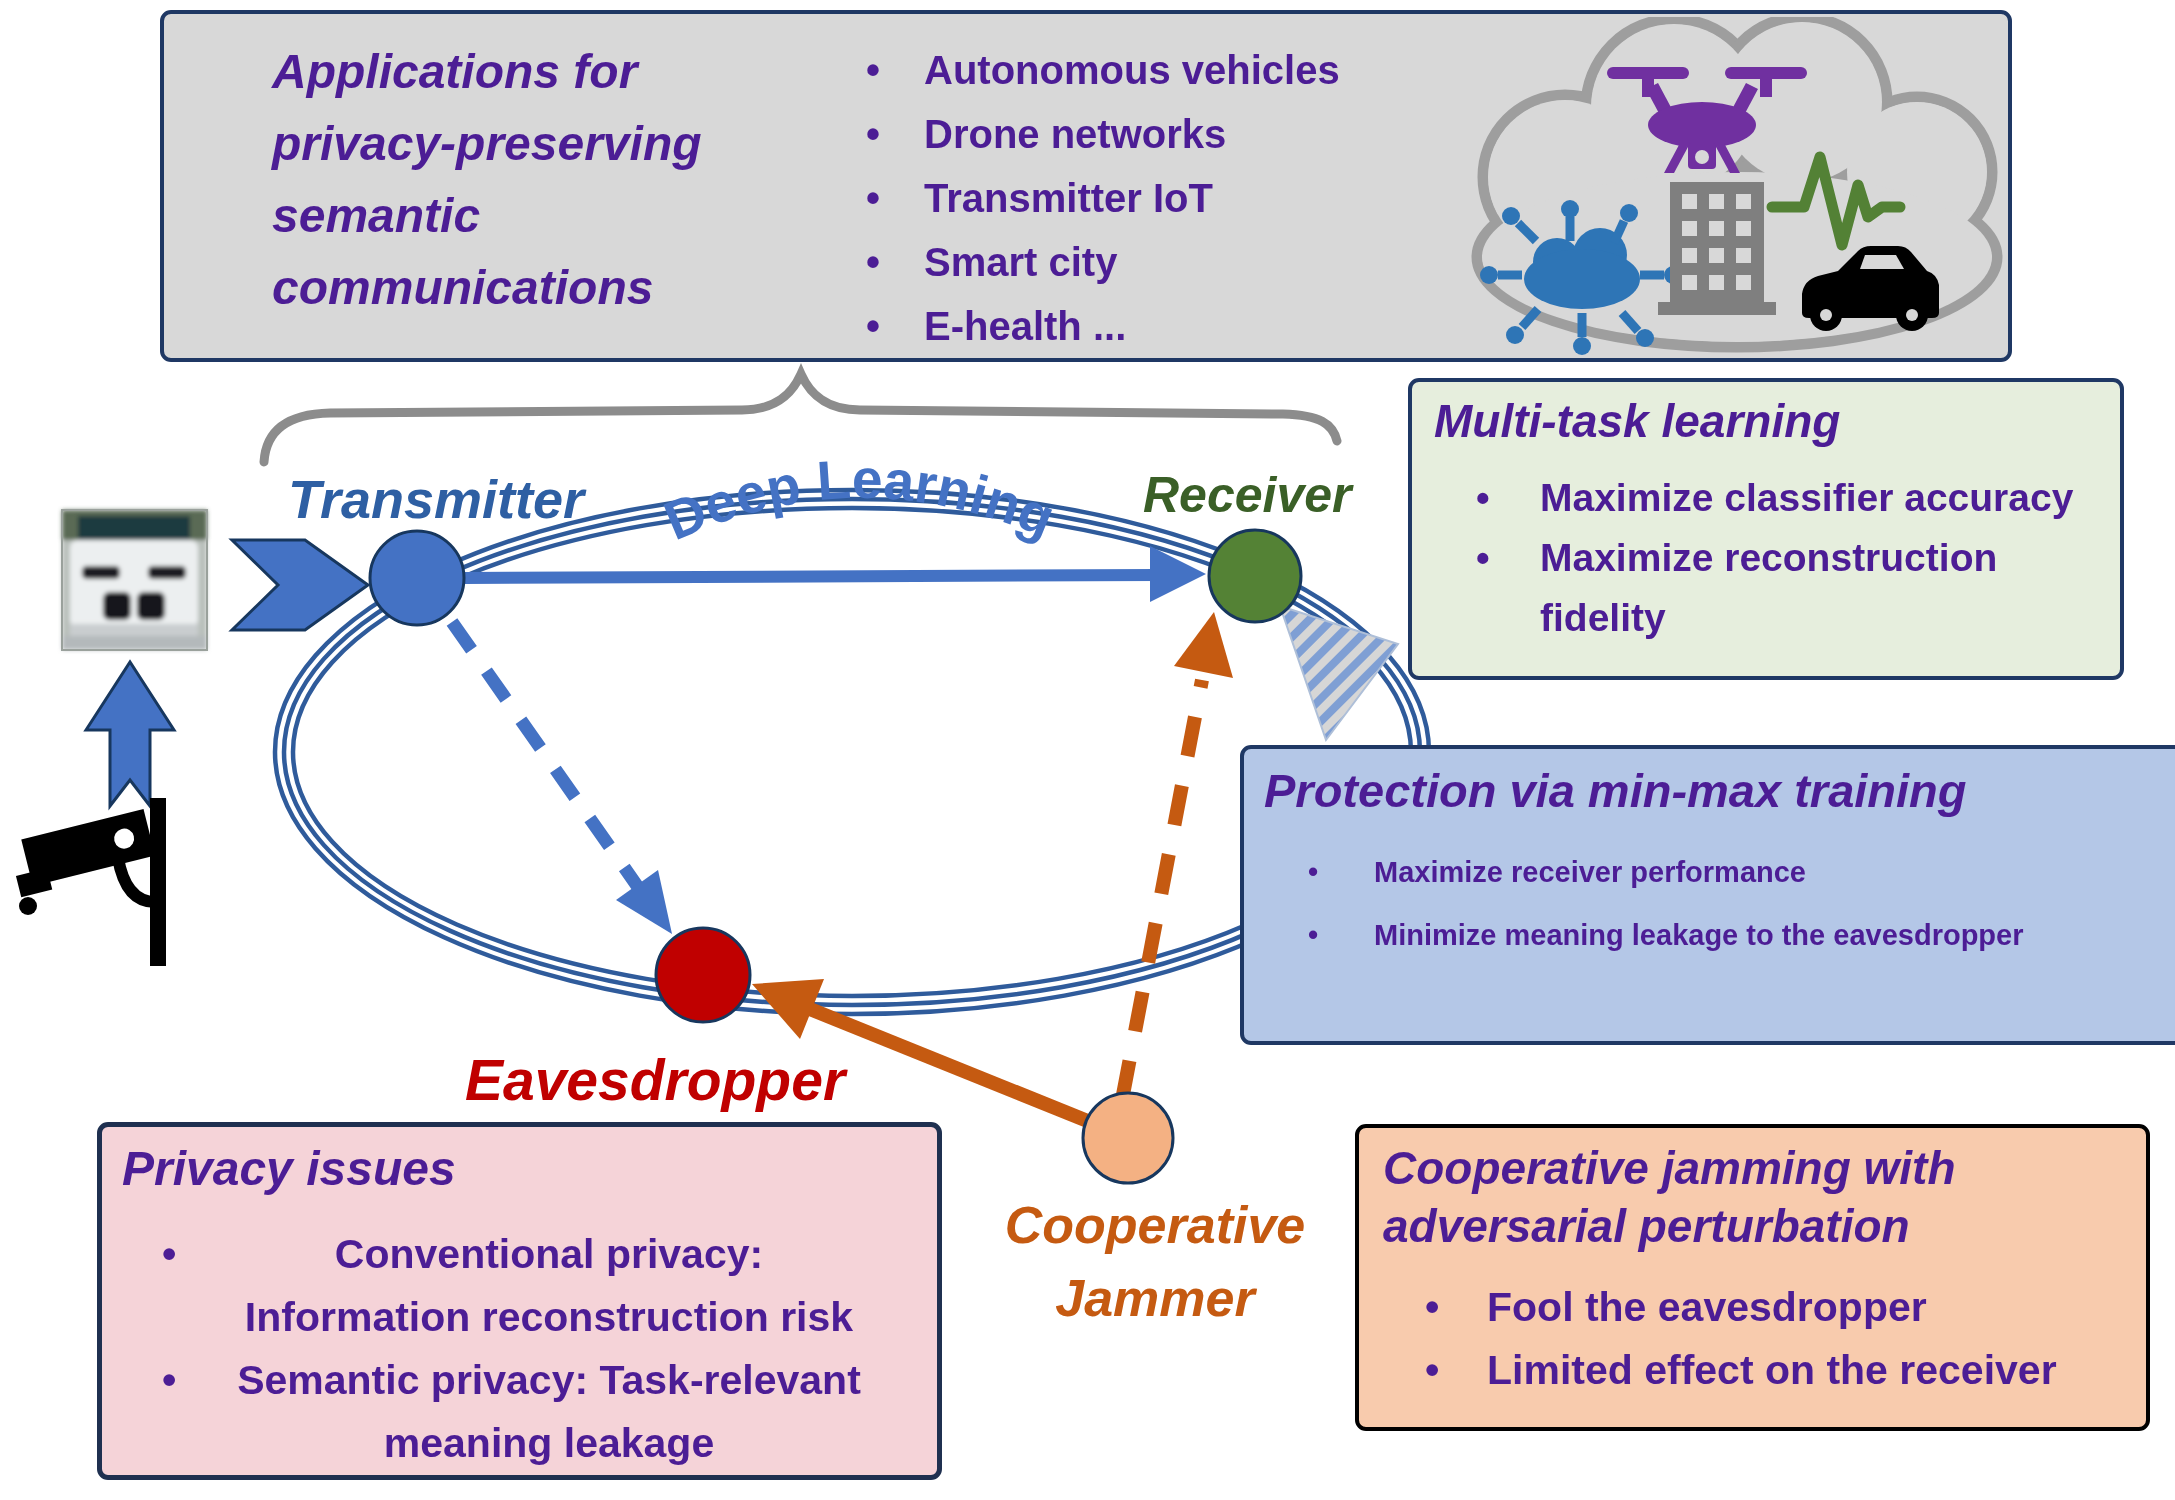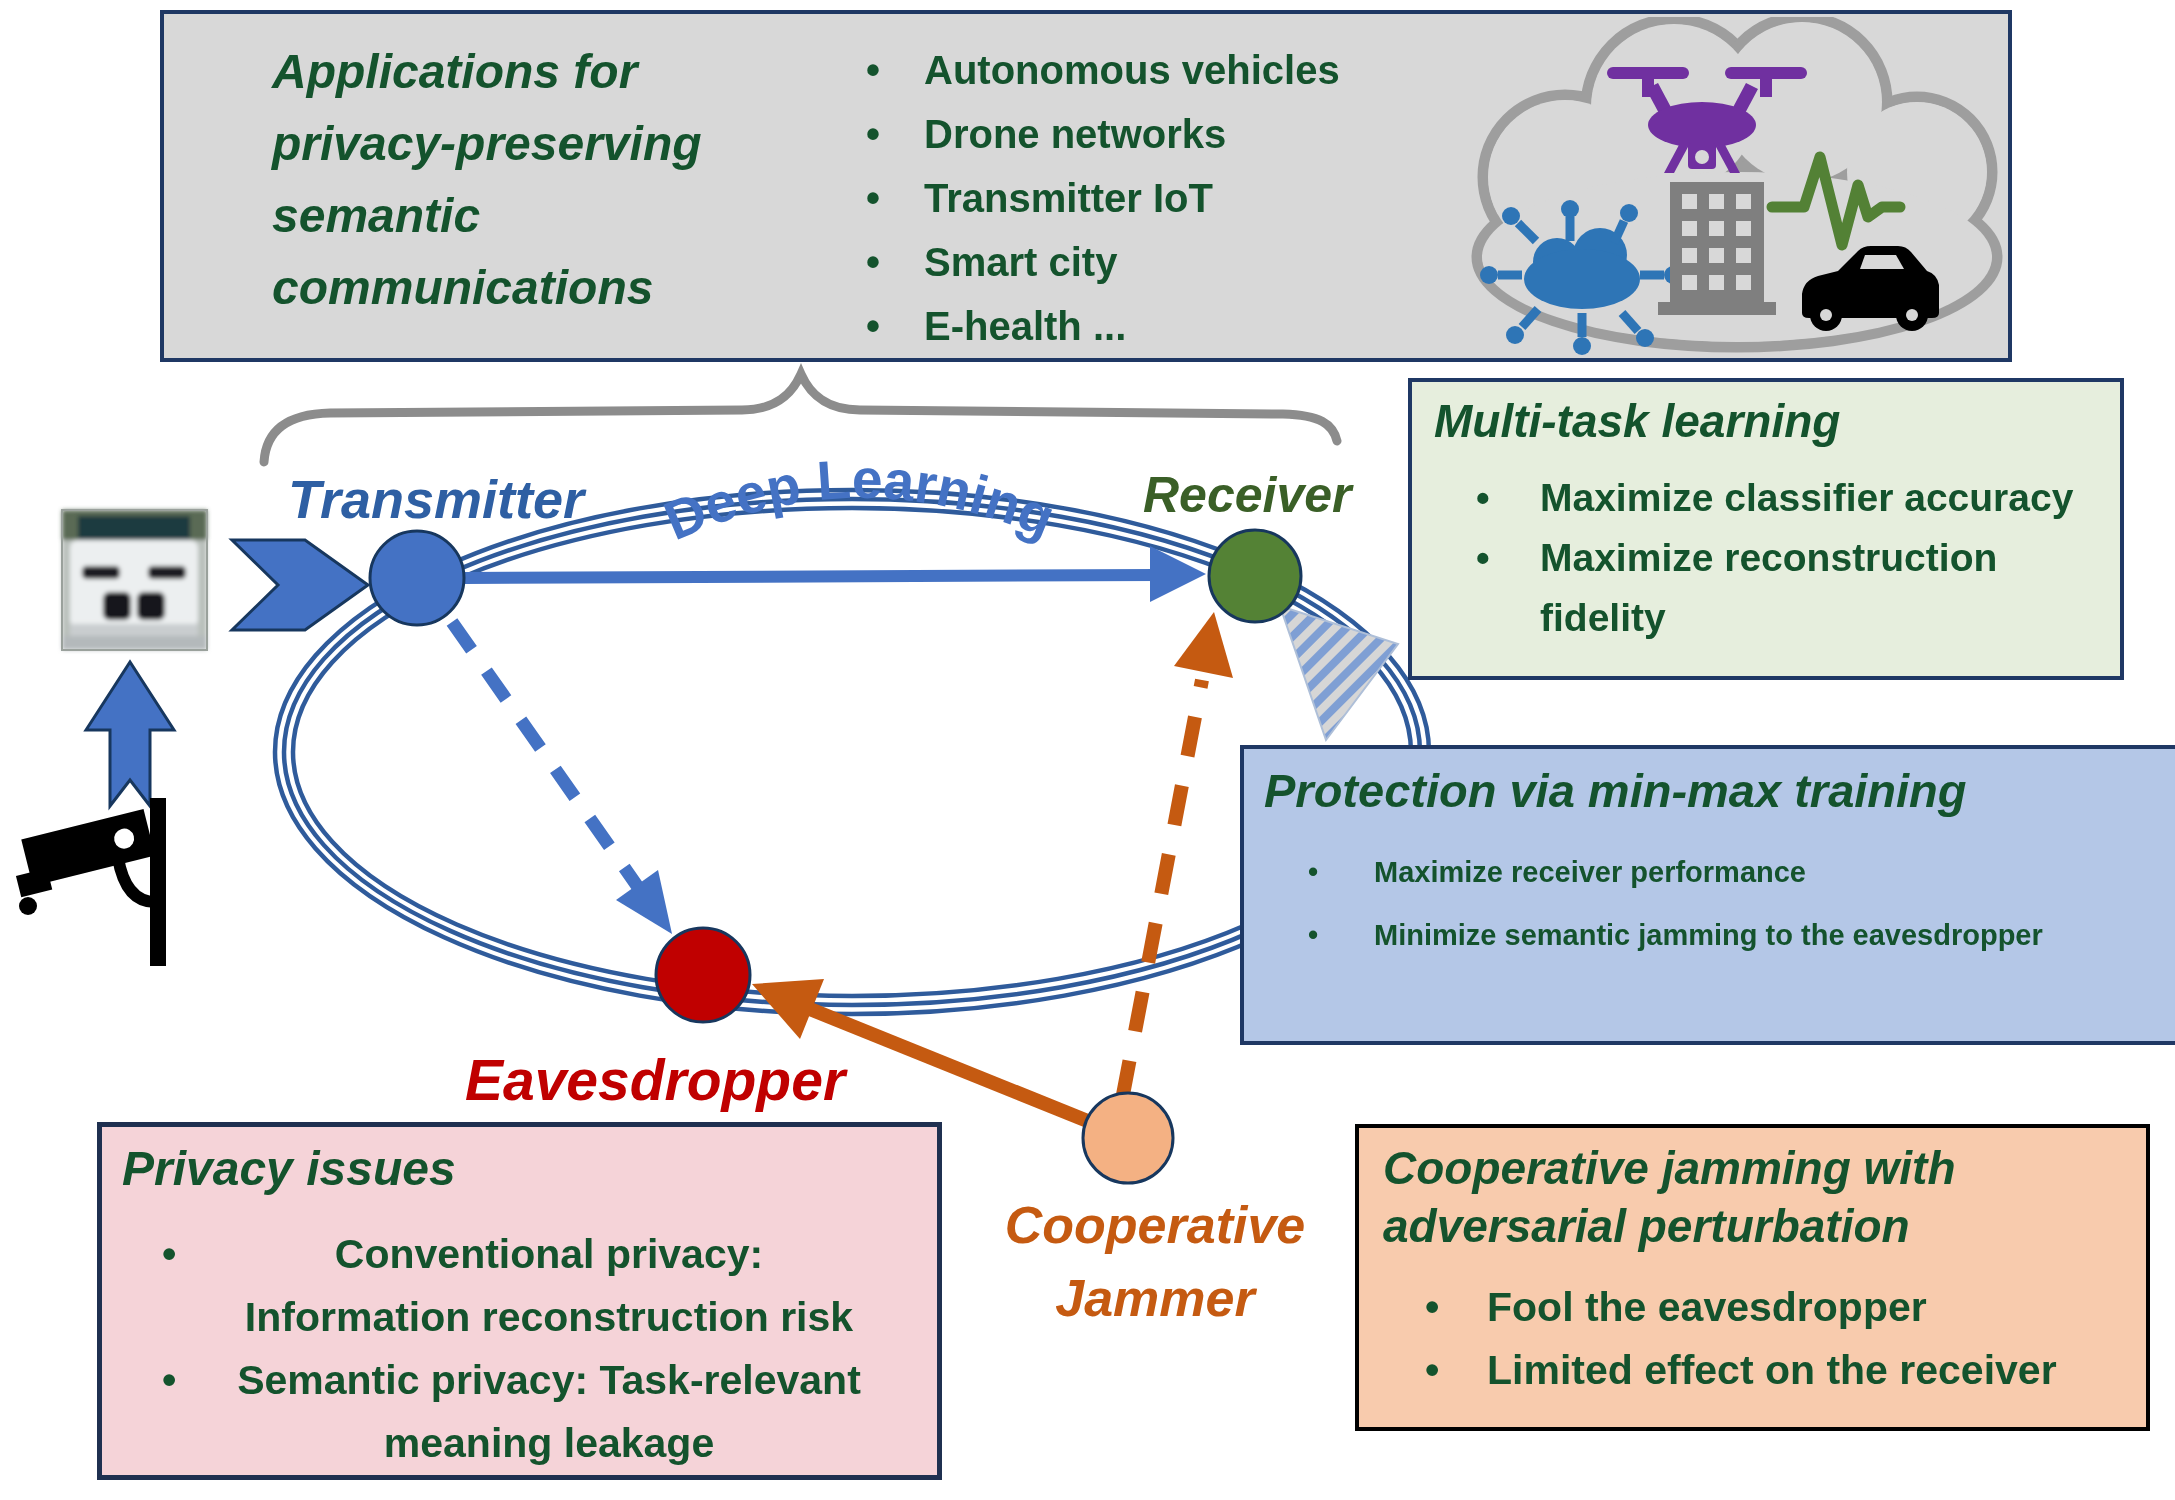--- a/index.html
+++ b/index.html
@@ -1,21 +1,21 @@
 <!DOCTYPE html>
 <html><head>
 <meta charset="utf-8">
 <style>
   html,body { margin:0; padding:0; background:#ffffff; }
   .stage {
     position:relative; width:2175px; height:1500px; background:#ffffff;
     font-family:"Liberation Sans", sans-serif; overflow:hidden;
   }
   .stage > svg.diagram { position:absolute; left:0; top:0; z-index:1; }
-  .box { position:absolute; box-sizing:border-box; z-index:2; color:#14532d; }
+  .box { position:absolute; box-sizing:border-box; z-index:2; color:#4c1d95;border-radius:11px; }
   .box .title { font-weight:bold; font-style:italic; }
   .box ul { list-style:none; margin:0; padding:0; font-weight:bold; }
   .box li { position:relative; }
   .box li::before { content:"\2022"; position:absolute; left:0; top:0; }
 
   
   .apps-box {
     left:160px; top:10px; width:1852px; height:352px;
     background:#d8d8d8; border:4px solid #1f3864;
   }
@@ -280,21 +280,21 @@
     <ul>
       <li>Maximize classifier accuracy</li>
       <li>Maximize reconstruction fidelity</li>
     </ul>
   </div>
 
   <div class="box protection-box">
     <div class="title">Protection via min-max training</div>
     <ul>
       <li>Maximize receiver performance</li>
-      <li>Minimize semantic jamming to the eavesdropper</li>
+      <li>Minimize meaning leakage to the eavesdropper</li>
     </ul>
   </div>
 
   <div class="box privacy-box">
     <div class="title">Privacy issues</div>
     <ul>
       <li>Conventional privacy: Information reconstruction risk</li>
       <li>Semantic privacy: Task-relevant meaning leakage</li>
     </ul>
   </div>

